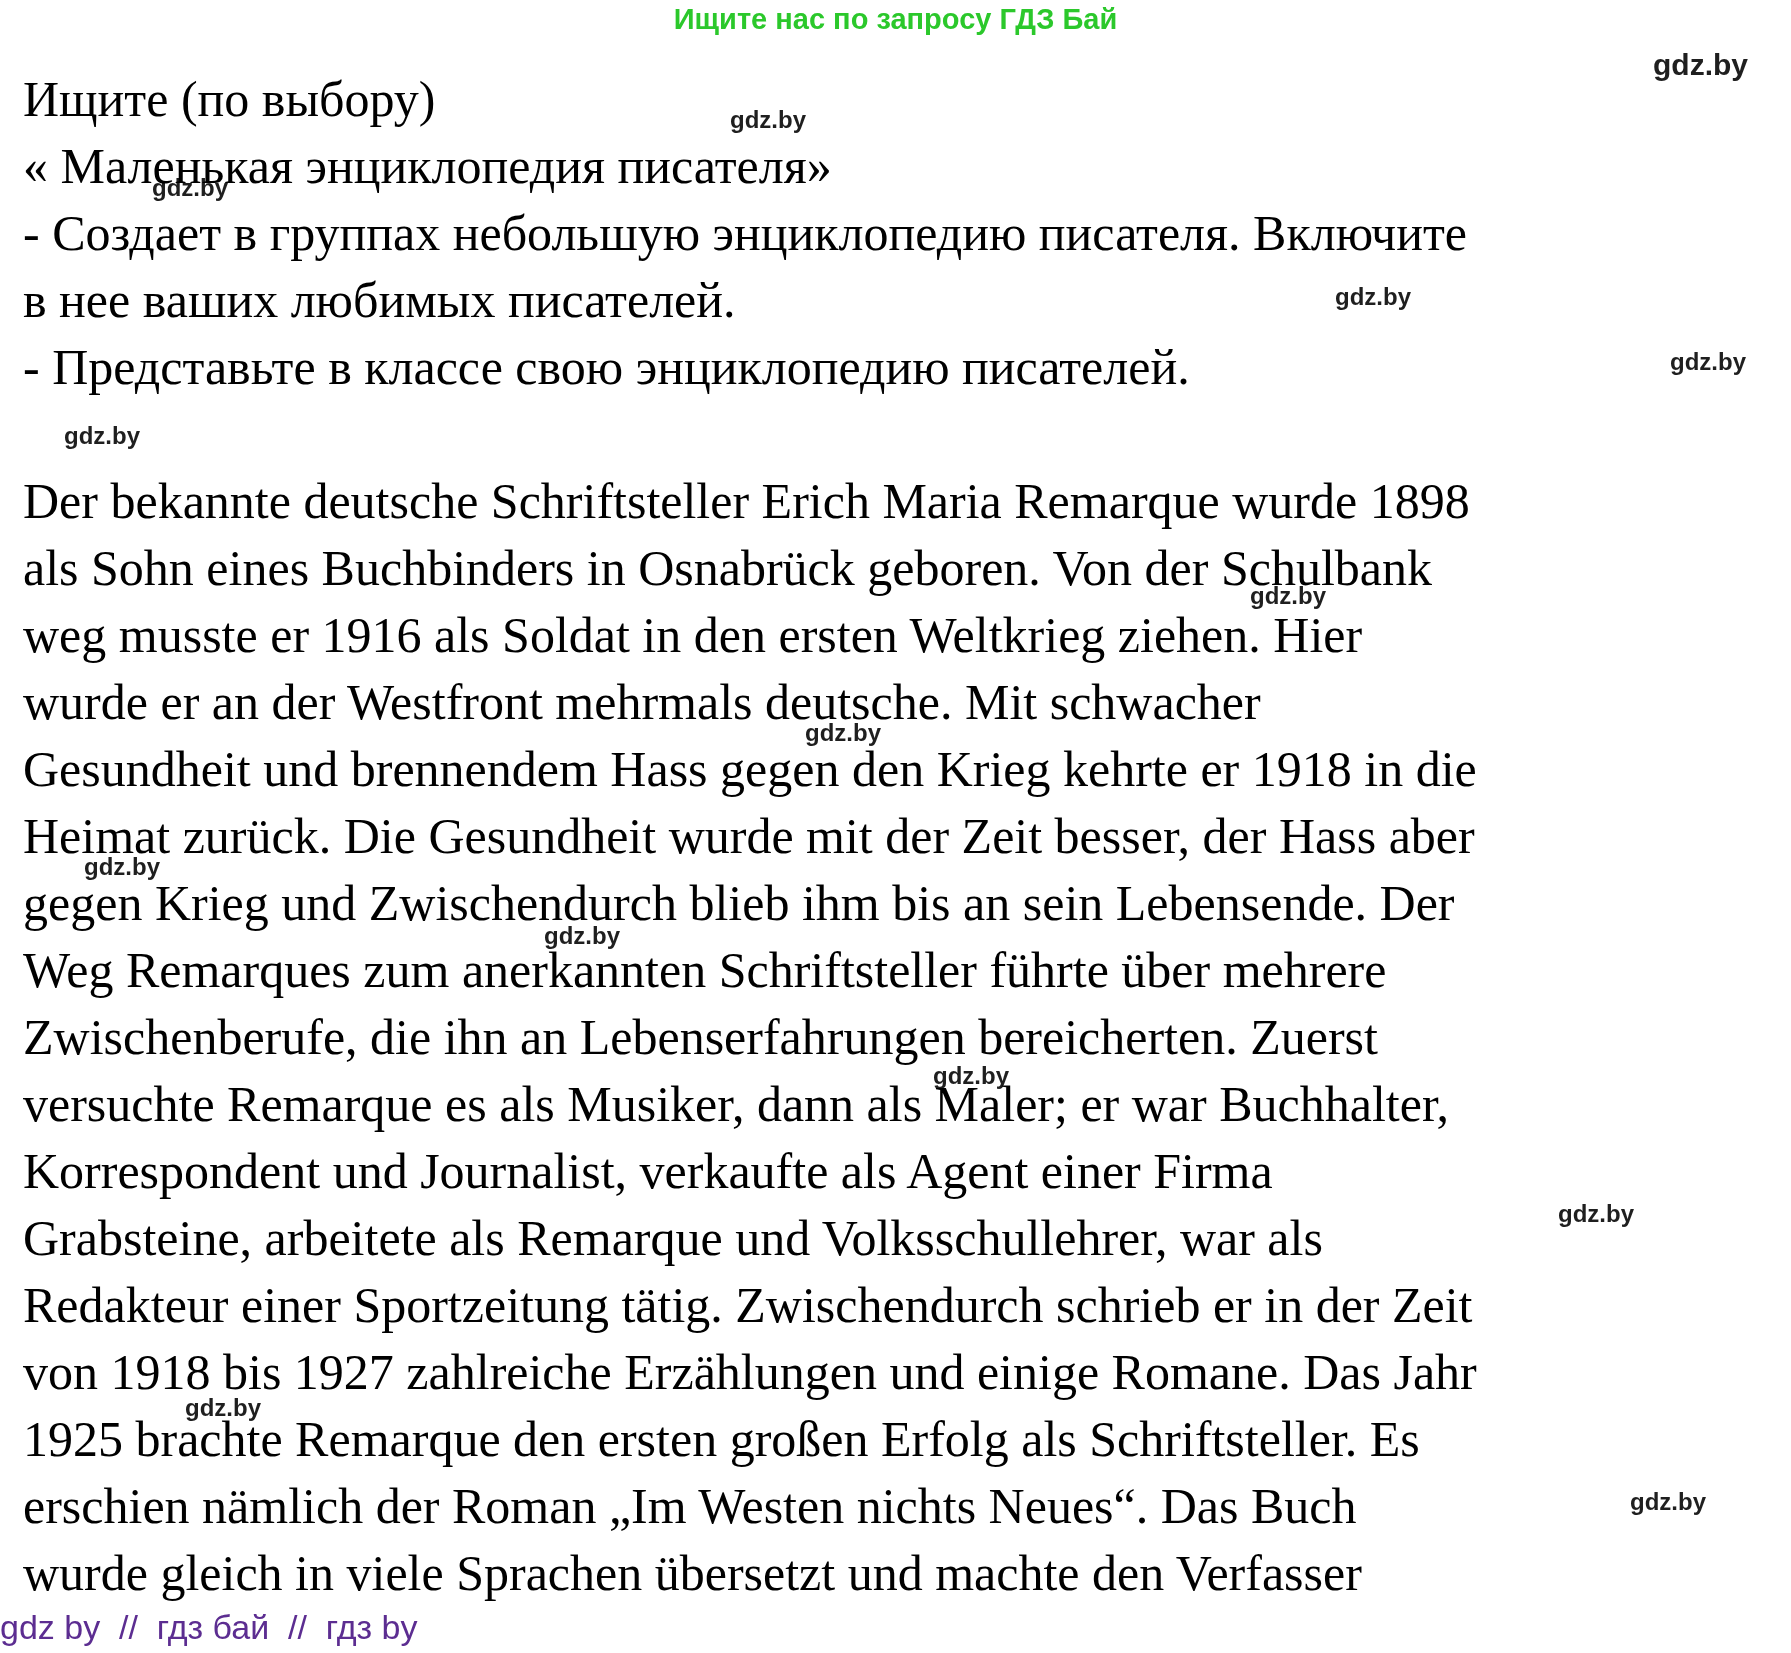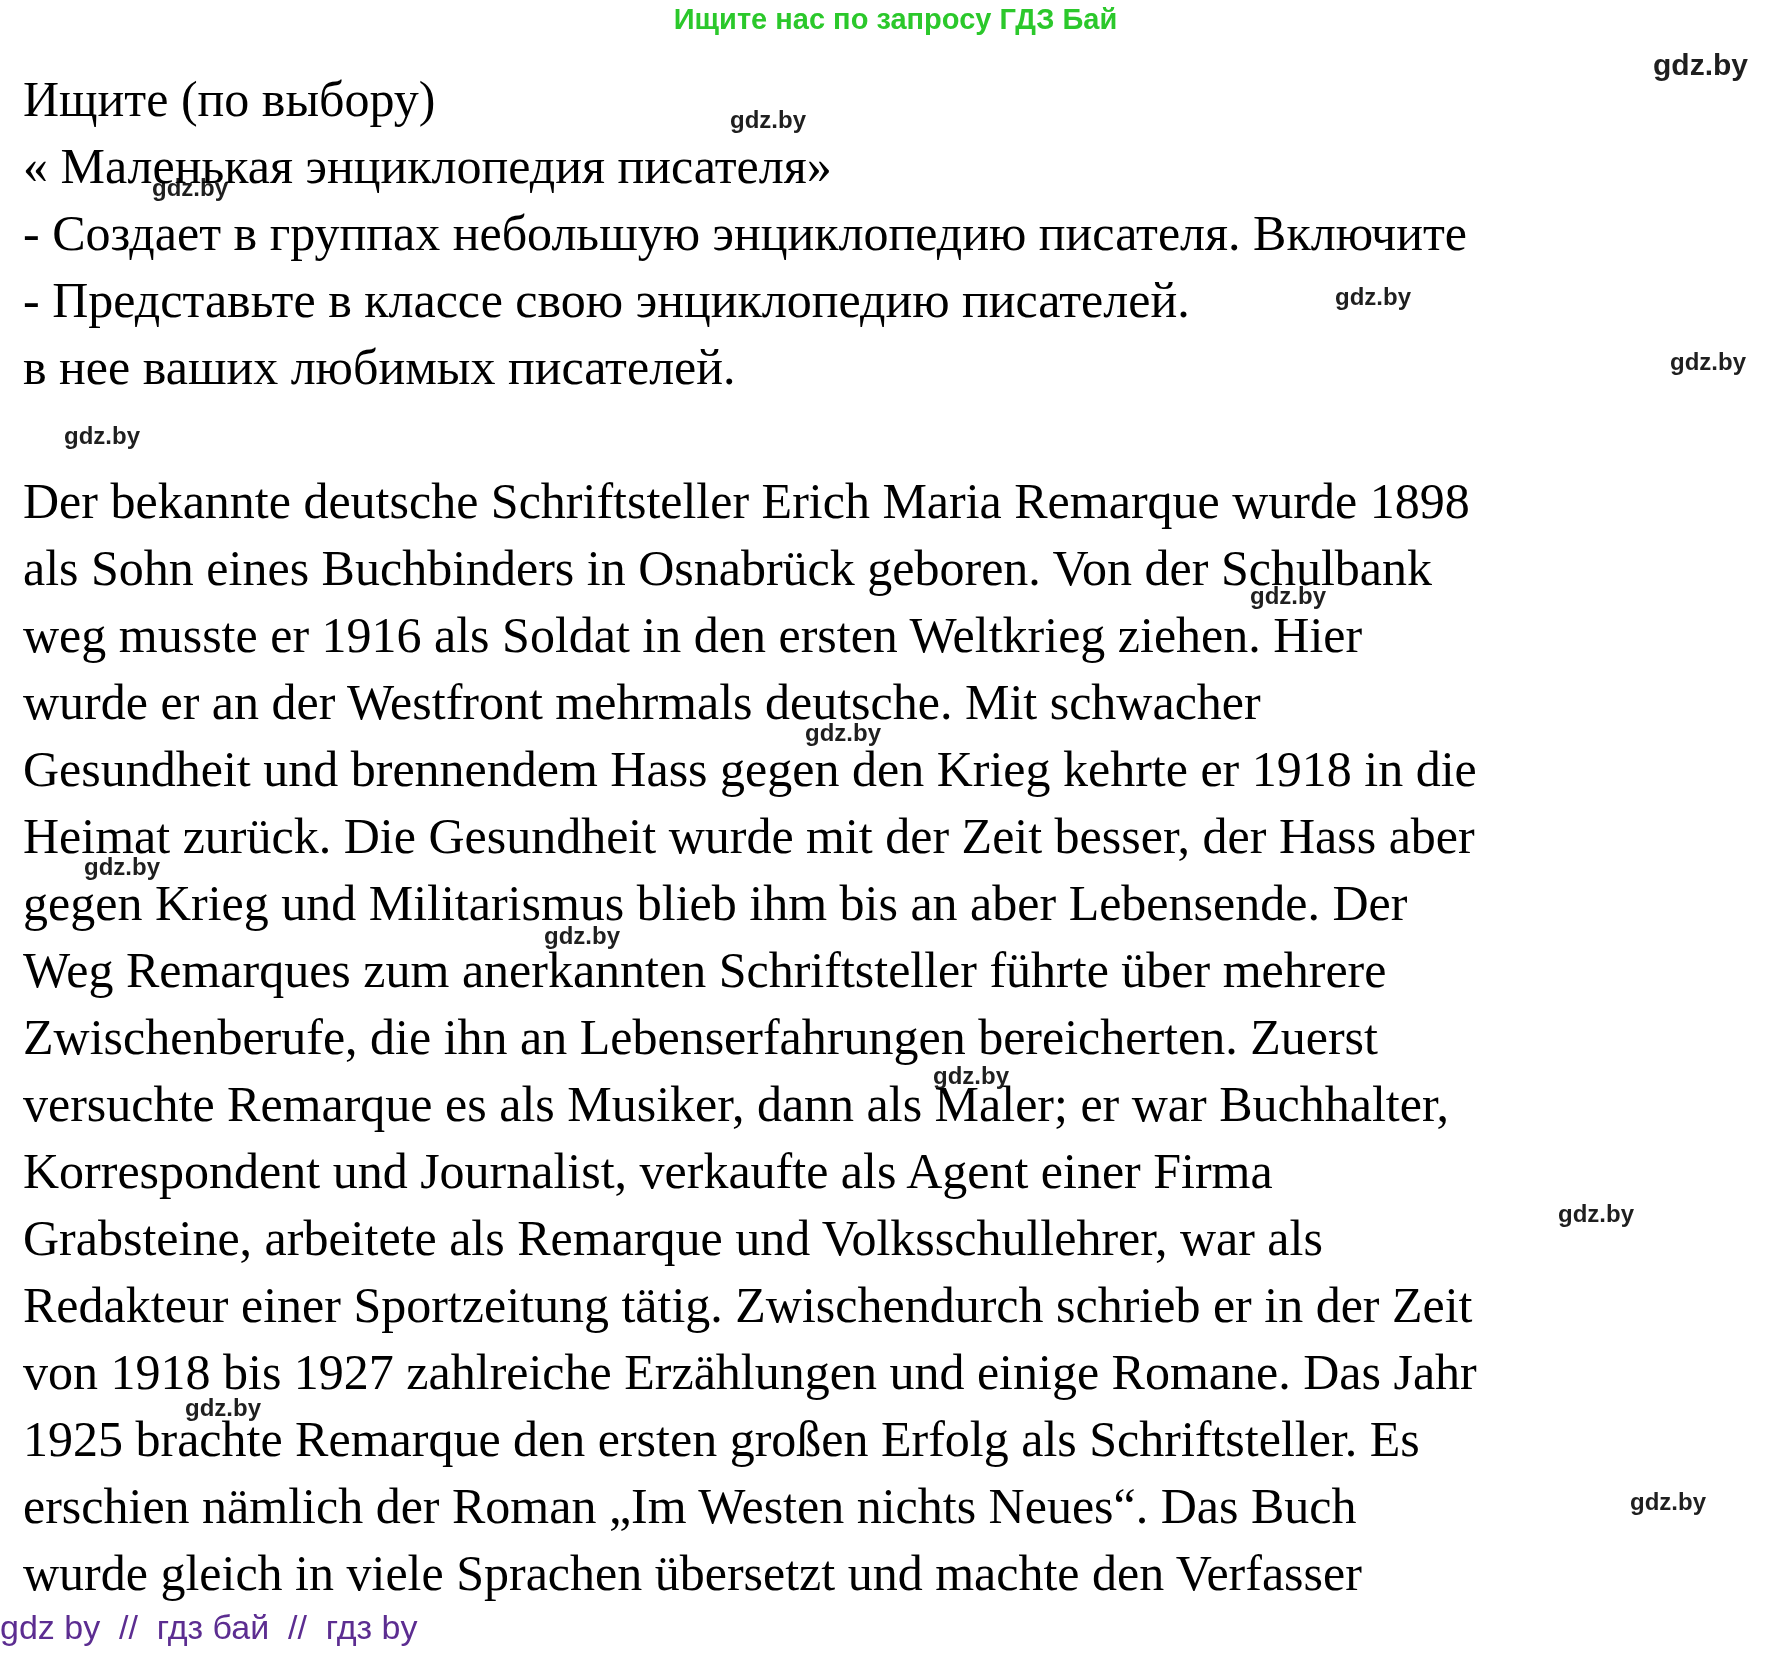--- a/index.html
+++ b/index.html
@@ -69,30 +69,30 @@
   <span class="wm" style="left:544px;top:924px;">gdz.by</span>
   <span class="wm" style="left:933px;top:1064px;">gdz.by</span>
   <span class="wm" style="left:1558px;top:1202px;">gdz.by</span>
   <span class="wm" style="left:185px;top:1396px;">gdz.by</span>
   <span class="wm" style="left:1630px;top:1490px;">gdz.by</span>
 
   <div class="textblock">
     <div class="line">Ищите (по выбору)</div>
     <div class="line">« Маленькая энциклопедия писателя»</div>
     <div class="line">- Создает в группах небольшую энциклопедию писателя. Включите</div>
+    <div class="line">в нее ваших любимых писателей.</div>
     <div class="line">- Представьте в классе свою энциклопедию писателей.</div>
-    <div class="line">в нее ваших любимых писателей.</div>
     <div class="line"></div>
     <div class="line">Der bekannte deutsche Schriftsteller Erich Maria Remarque wurde 1898</div>
     <div class="line">als Sohn eines Buchbinders in Osnabrück geboren. Von der Schulbank</div>
     <div class="line">weg musste er 1916 als Soldat in den ersten Weltkrieg ziehen. Hier</div>
     <div class="line">wurde er an der Westfront mehrmals deutsche. Mit schwacher</div>
     <div class="line">Gesundheit und brennendem Hass gegen den Krieg kehrte er 1918 in die</div>
     <div class="line">Heimat zurück. Die Gesundheit wurde mit der Zeit besser, der Hass aber</div>
-    <div class="line">gegen Krieg und Militarismus blieb ihm bis an aber Lebensende. Der</div>
+    <div class="line">gegen Krieg und Zwischendurch blieb ihm bis an sein Lebensende. Der</div>
     <div class="line">Weg Remarques zum anerkannten Schriftsteller führte über mehrere</div>
     <div class="line">Zwischenberufe, die ihn an Lebenserfahrungen bereicherten. Zuerst</div>
     <div class="line">versuchte Remarque es als Musiker, dann als Maler; er war Buchhalter,</div>
     <div class="line">Korrespondent und Journalist, verkaufte als Agent einer Firma</div>
     <div class="line">Grabsteine, arbeitete als Remarque und Volksschullehrer, war als</div>
     <div class="line">Redakteur einer Sportzeitung tätig. Zwischendurch schrieb er in der Zeit</div>
     <div class="line">von 1918 bis 1927 zahlreiche Erzählungen und einige Romane. Das Jahr</div>
     <div class="line">1925 brachte Remarque den ersten großen Erfolg als Schriftsteller. Es</div>
     <div class="line">erschien nämlich der Roman „Im Westen nichts Neues“. Das Buch</div>
     <div class="line">wurde gleich in viele Sprachen übersetzt und machte den Verfasser</div>

